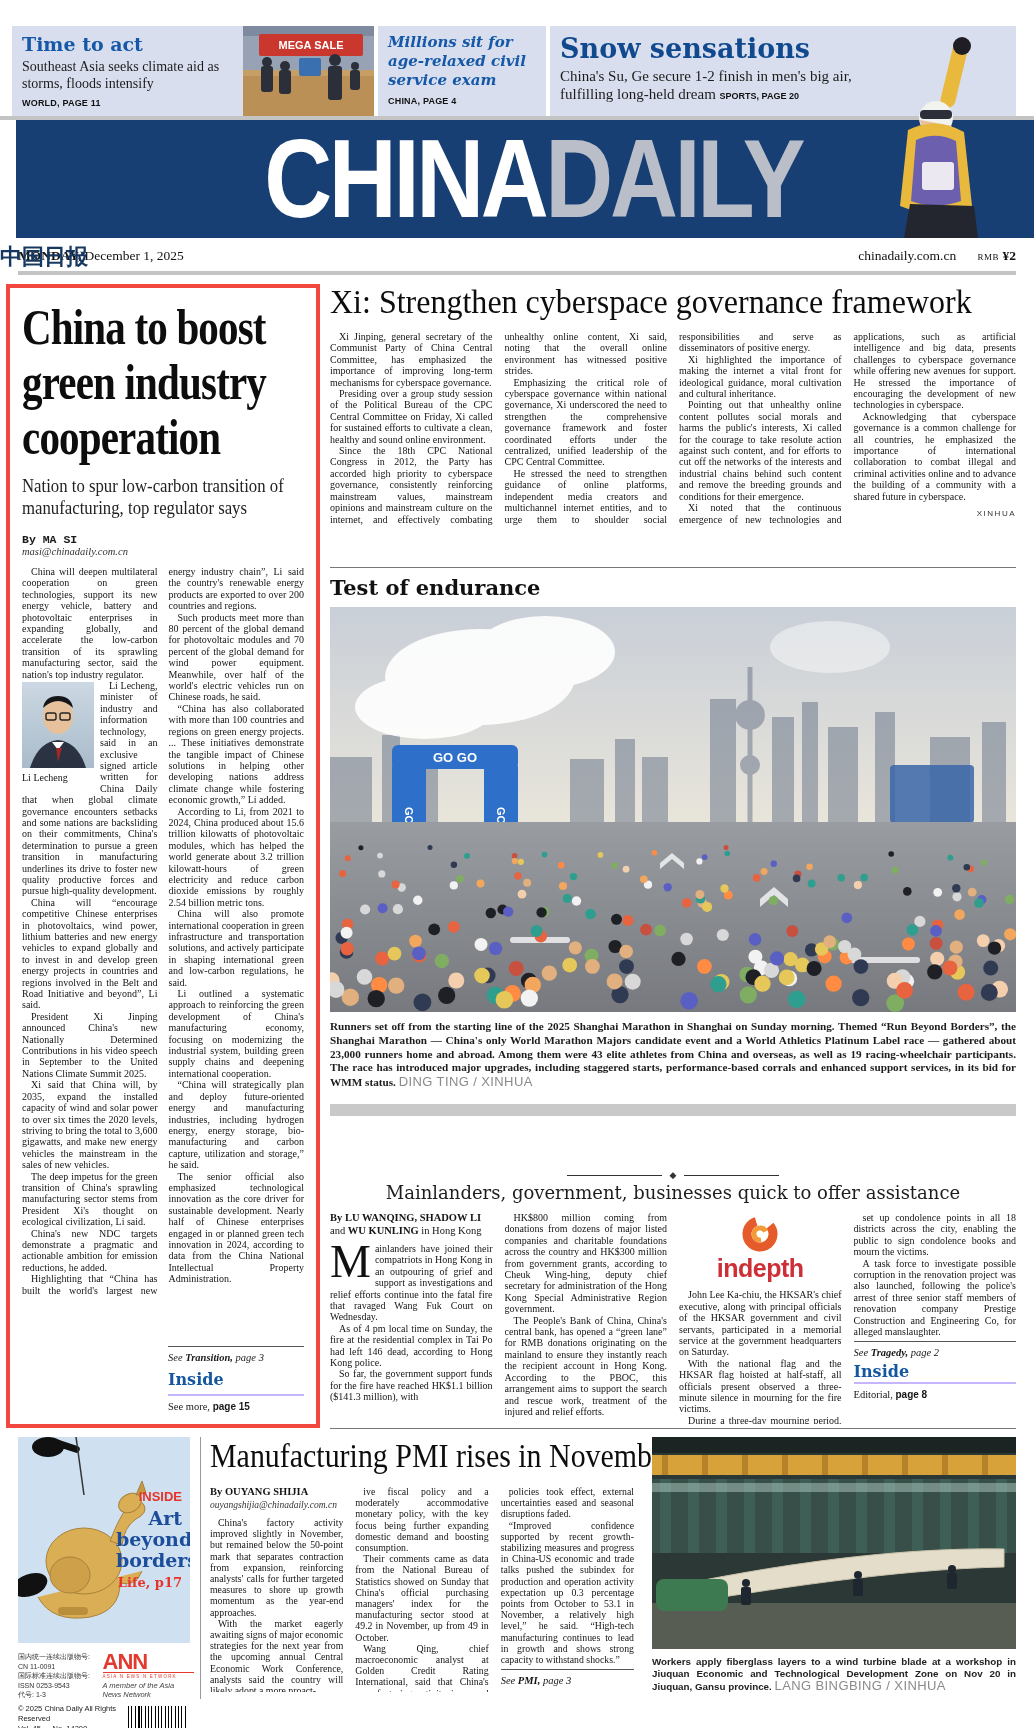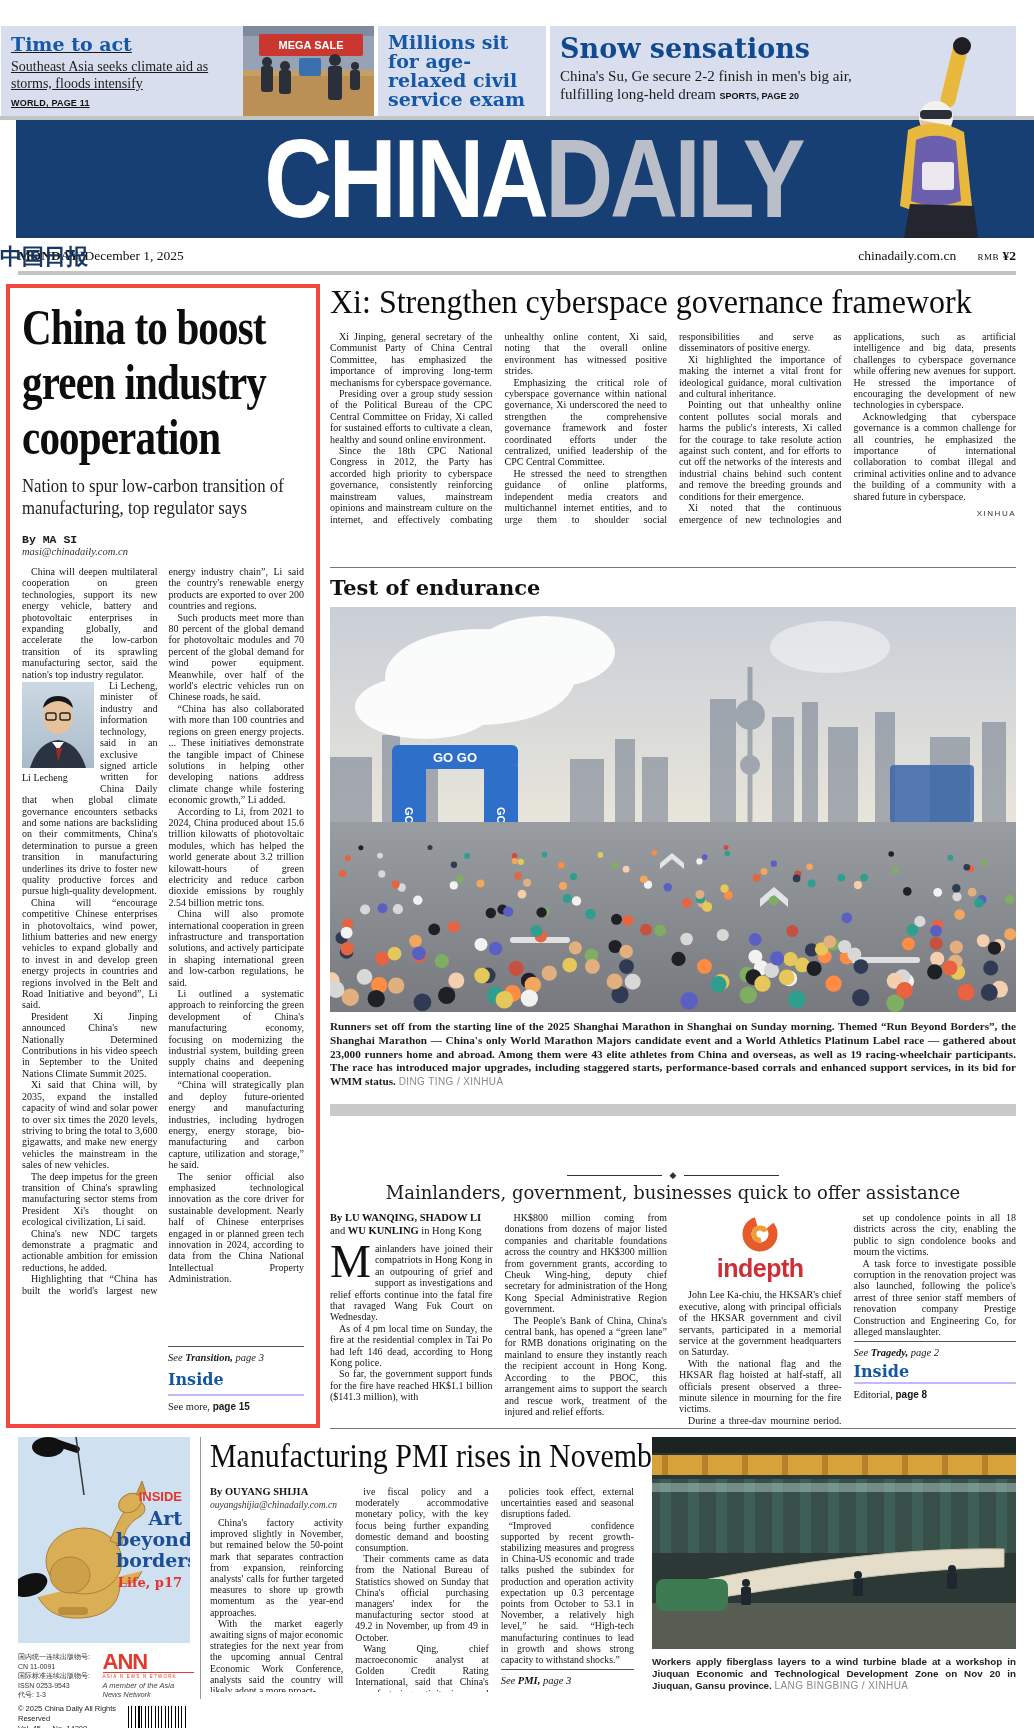--- a/index.html
+++ b/index.html
@@ -62,21 +62,21 @@
   .credit{font-family:var(--sans);font-size:8px;letter-spacing:1.5px;color:#333;text-align:right;margin-top:6px;}
 
   .hairline{height:1px;background:#777;}
 
   
   #endurance-head{left:330px;top:575px;font-family:var(--slab);font-weight:bold;font-size:21px;color:#111;}
   #marathon{left:330px;top:607px;width:686px;height:405px;overflow:hidden;background:#cfd4da;}
   #marathon svg{display:block;}
   .caption{font-size:11.2px;line-height:13.8px;font-weight:bold;color:#1d1d1d;text-align:justify;}
   #marathon-caption{left:330px;top:1020px;width:686px;}
-  .photo-credit{font-family:var(--sans);font-weight:normal;font-size:10px;letter-spacing:.4px;color:#8a8a8a;}
+  .photo-credit{font-family:var(--sans);font-weight:normal;font-size:13px;letter-spacing:.4px;color:#8a8a8a;}
 
   .graybar{background:#c9c9c9;height:12px;}
 
   
   #hk-head{left:330px;top:1122px;width:686px;height:36px;overflow:visible;}
   #hk-head .inner{font-family:var(--serif);font-style:italic;font-size:30px;white-space:nowrap;width:1010px;transform:scaleX(.68);transform-origin:0 0;color:#0d0d0d;}
   #hk-divider{left:330px;top:1170px;width:686px;display:flex;align-items:center;justify-content:center;gap:8px;color:#333;}
   #hk-divider .line{width:95px;height:1px;background:#333;}
   #hk-divider .diamond{font-size:9px;}
   #hk-sub{left:330px;top:1182px;width:686px;text-align:center;font-family:var(--slab);font-size:18px;color:#1d1d1d;}
@@ -114,21 +114,21 @@
   .barcode{width:58px;height:34px;margin-top:6px;background:repeating-linear-gradient(90deg,#000 0,#000 1.5px,#fff 1.5px,#fff 3px,#000 3px,#000 4.5px,#fff 4.5px,#fff 7px,#000 7px,#000 7.8px,#fff 7.8px,#fff 10px);}
 
   #wind-photo{left:652px;top:1437px;width:364px;height:212px;overflow:hidden;background:#25312f;}
   #wind-caption{left:652px;top:1656px;width:364px;font-family:var(--sans);font-weight:bold;font-size:9.8px;line-height:12px;color:#222;text-align:justify;}
 </style>
 </head>
 <body>
 
 <div id="page">
 
-  <div class="abs teaser" style="left:1px;top:26px;width:244px;height:90px;text-decoration:underline;">
+  <div class="abs teaser" style="left:12px;top:26px;width:244px;height:90px;">
     <div class="teaser-title" style="font-size:19px;">Time to act</div>
     <div class="teaser-body">Southeast Asia seeks climate aid as storms, floods intensify</div>
     <div class="kicker">WORLD, PAGE 11</div>
   </div>
 
   <div class="abs" style="left:243px;top:26px;width:131px;height:90px;">
     <svg width="131" height="90" viewBox="0 0 131 90" preserveAspectRatio="none">
       <rect width="131" height="48" fill="#97a3b4"></rect>
       <rect x="0" y="0" width="131" height="10" fill="#7d8aa0"></rect>
       <rect x="16" y="8" width="104" height="22" rx="2" fill="#c9372e"></rect>
@@ -143,28 +143,28 @@
           <rect x="36" y="44" width="12" height="24" rx="3"></rect>
         <circle cx="92" cy="34" r="6"></circle>
           <rect x="85" y="40" width="14" height="34" rx="3"></rect>
         <circle cx="112" cy="40" r="4"></circle>
           <rect x="107" y="44" width="10" height="20" rx="3"></rect>
       </g>
     </svg>
   </div>
 
   <div class="abs teaser" style="left:378px;top:26px;width:168px;height:90px;">
-    <div class="teaser-title" style="font-size:19px;line-height:19px;">Millions sit for age-relaxed civil service exam</div>
+    <div class="teaser-title" style="font-size:15px;line-height:19px;font-style:italic;">Millions sit for age-relaxed civil service exam</div>
     <div class="kicker">CHINA, PAGE 4</div>
   </div>
 
   <div class="abs teaser" style="left:550px;top:26px;width:466px;height:90px;">
     <div class="teaser-title" style="font-size:27px;color:#11498e;">Snow sensations</div>
     <div class="teaser-body" style="font-size:15px;line-height:18px;width:330px;">
-      <span>China's Su, Ge secure 2-2 finish in men's big air, fulfilling long-held dream</span>
+      <span>China's Su, Ge secure 1-2 finish in men's big air, fulfilling long-held dream</span>
       <b class="kicker-inline">SPORTS, PAGE 20</b>
     </div>
   </div>
 
   <div class="abs hr-thick" style="left:0;top:116px;width:1034px;"></div>
 
   <div class="abs" id="masthead">
     <div id="brand">
       <span class="b1">CHINA</span><span class="b2">DAILY</span>
     </div>

